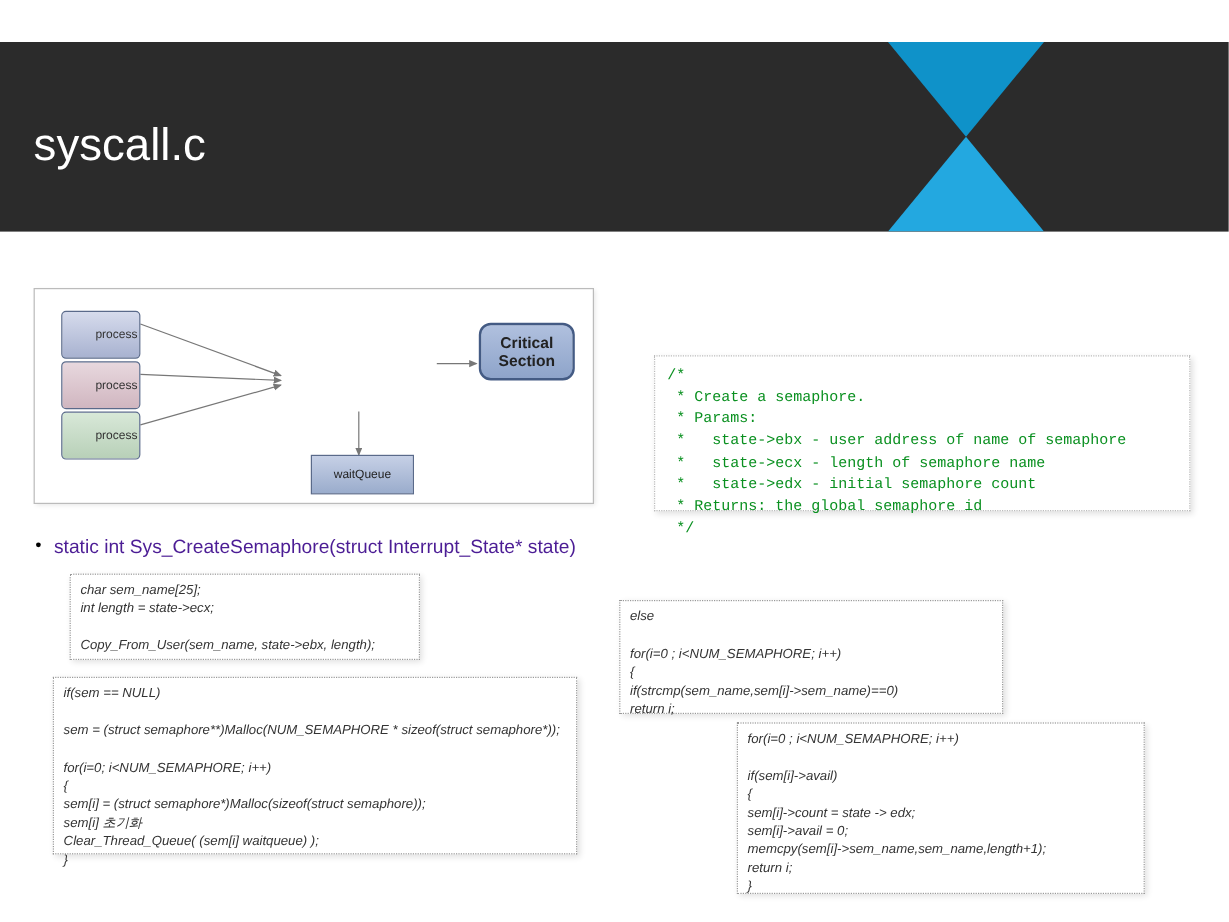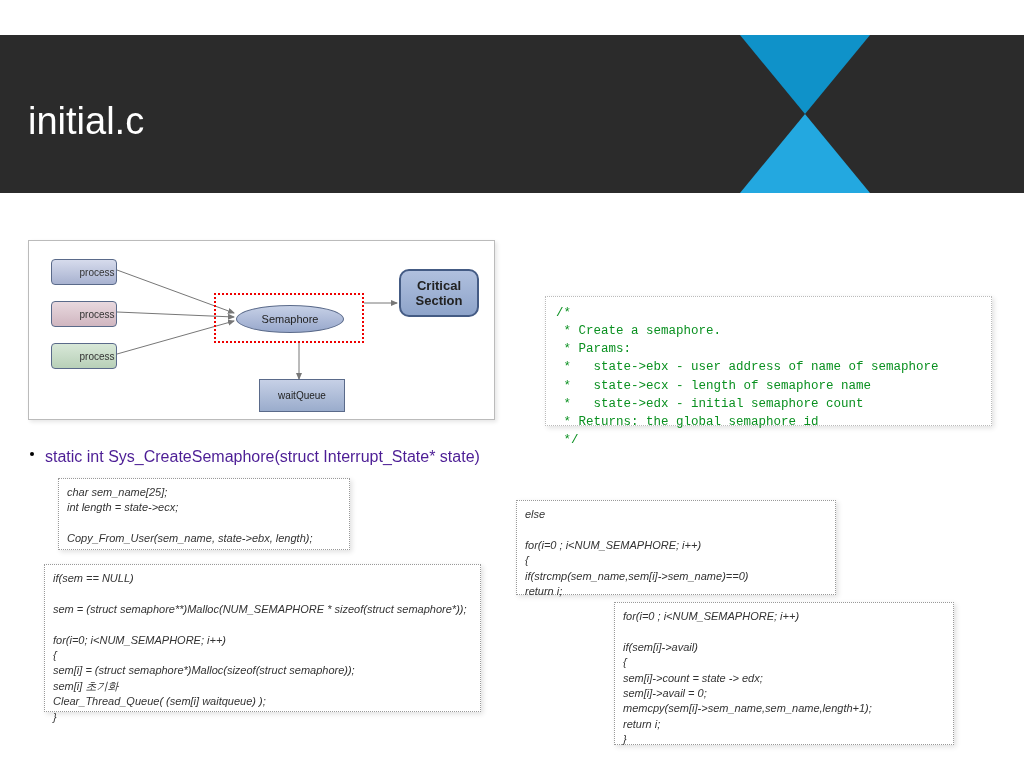--- a/index.html
+++ b/index.html
@@ -42,21 +42,21 @@
     left: 28px;
     width: 467px;
     height: 180px;
     border: 1px solid #bbb;
     box-shadow: 2px 2px 4px rgba(0,0,0,0.1);
     background: #fff;
   }
   .proc-box {
     position: absolute;
     width: 66px;
-    height: 26px;
+    height: 40px;
     border: 1px solid #5a6a8a;
     border-radius: 4px;
     font-size: 10px;
     display: flex;
     align-items: center;
     justify-content: center;
     color: #333;
     padding-left: 26px;
   }
   .proc1 { top: 18px; left: 22px; background: linear-gradient(#d6dbec,#a8b2d0); }
@@ -154,21 +154,21 @@
   .cb1 { top: 478px; left: 58px; width: 292px; height: 72px; }
   .cb2 { top: 564px; left: 44px; width: 437px; height: 148px; }
   .cb3 { top: 500px; left: 516px; width: 320px; height: 95px; }
   .cb4 { top: 602px; left: 614px; width: 340px; height: 143px; }
   .gb  { top: 296px; left: 545px; width: 447px; height: 130px; }
 </style>
 </head>
 <body>
 
 <div class="header-band"></div>
-<div class="title">initial.c</div>
+<div class="title">syscall.c</div>
 
 <div class="hourglass">
   <svg viewBox="0 0 130 158">
     <polygon points="0,0 130,0 65,79" fill="#0f92c9"></polygon>
     <polygon points="0,158 130,158 65,79" fill="#23a8e0"></polygon>
   </svg>
 </div>
 
 <div class="diagram">
   <svg style="position:absolute;top:0;left:0;width:100%;height:100%;">
@@ -179,23 +179,20 @@
     </defs>
     <line class="dline" x1="88" y1="29" x2="205" y2="72" marker-end="url(#ah)"></line>
     <line class="dline" x1="88" y1="71" x2="205" y2="76" marker-end="url(#ah)"></line>
     <line class="dline" x1="88" y1="113" x2="205" y2="80" marker-end="url(#ah)"></line>
     <line class="dline" x1="335" y1="62" x2="368" y2="62" marker-end="url(#ah)"></line>
     <line class="dline" x1="270" y1="102" x2="270" y2="138" marker-end="url(#ah)"></line>
   </svg>
   <div class="proc-box proc1">process</div>
   <div class="proc-box proc2">process</div>
   <div class="proc-box proc3">process</div>
-  <div class="sema-wrap">
-    <div class="sema">Semaphore</div>
-  </div>
   <div class="crit">
     <span>Critical</span>
     <span>Section</span>
   </div>
   <div class="waitq">waitQueue</div>
 </div>
 
 <div class="bullet-dot"></div>
 <div class="bullet-line">static int Sys_CreateSemaphore(struct Interrupt_State* state)</div>
 

